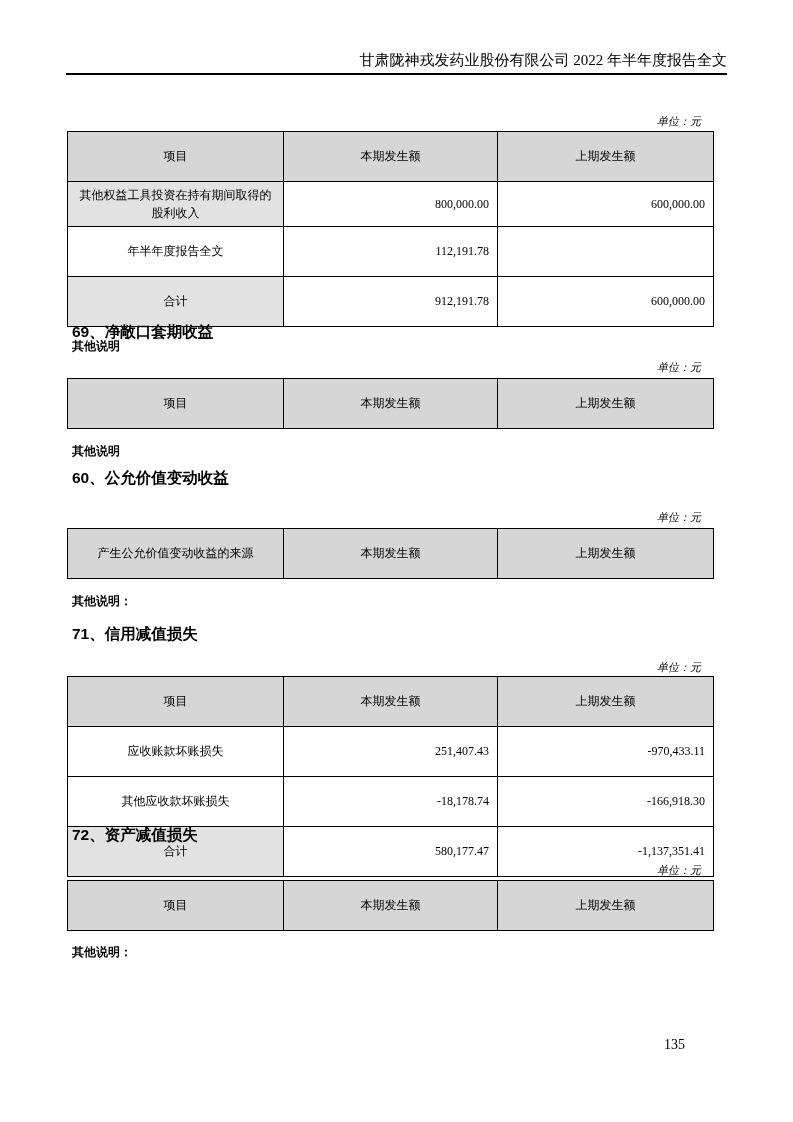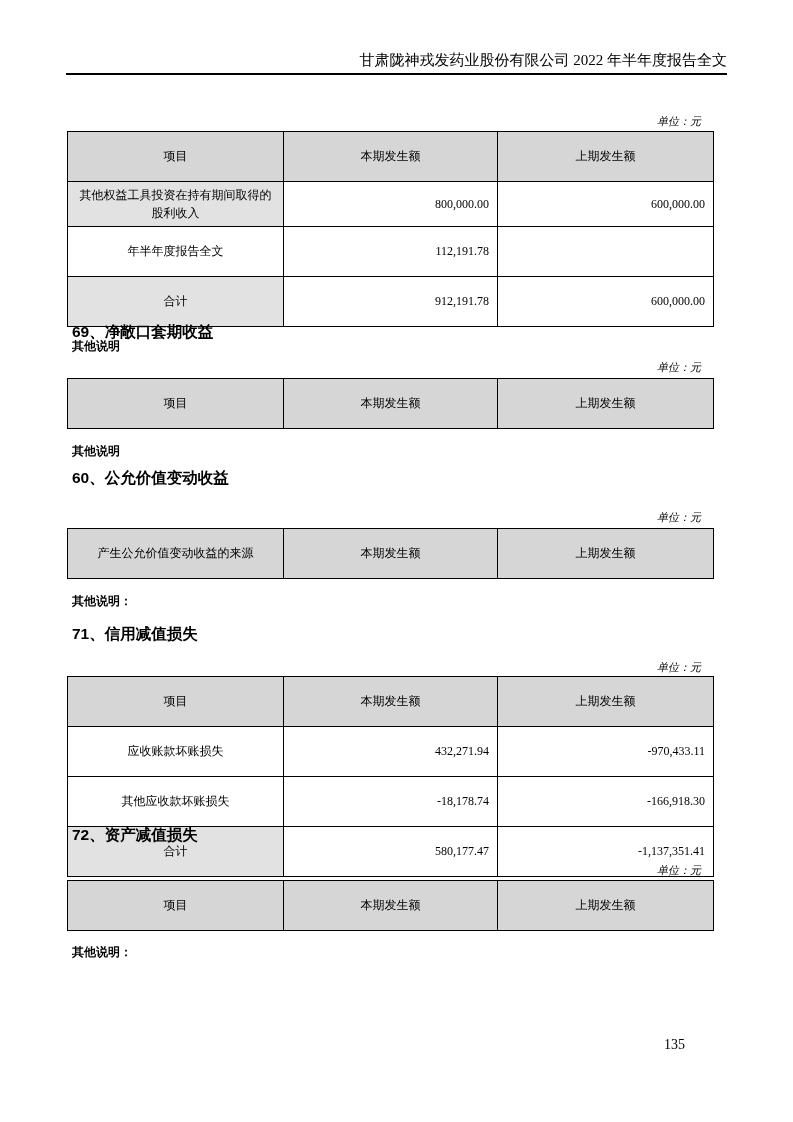--- a/index.html
+++ b/index.html
@@ -176,21 +176,21 @@
       <thead>
         <tr>
           <th>项目</th>
           <th>本期发生额</th>
           <th>上期发生额</th>
         </tr>
       </thead>
       <tbody>
         <tr>
           <td class="lbl">应收账款坏账损失</td>
-          <td class="num">432,271.94</td>
+          <td class="num">251,407.43</td>
           <td class="num">-970,433.11</td>
         </tr>
         <tr>
           <td class="lbl">其他应收款坏账损失</td>
           <td class="num">-18,178.74</td>
           <td class="num">-166,918.30</td>
         </tr>
         <tr>
           <td class="lbl shaded">合计</td>
           <td class="num">580,177.47</td>

